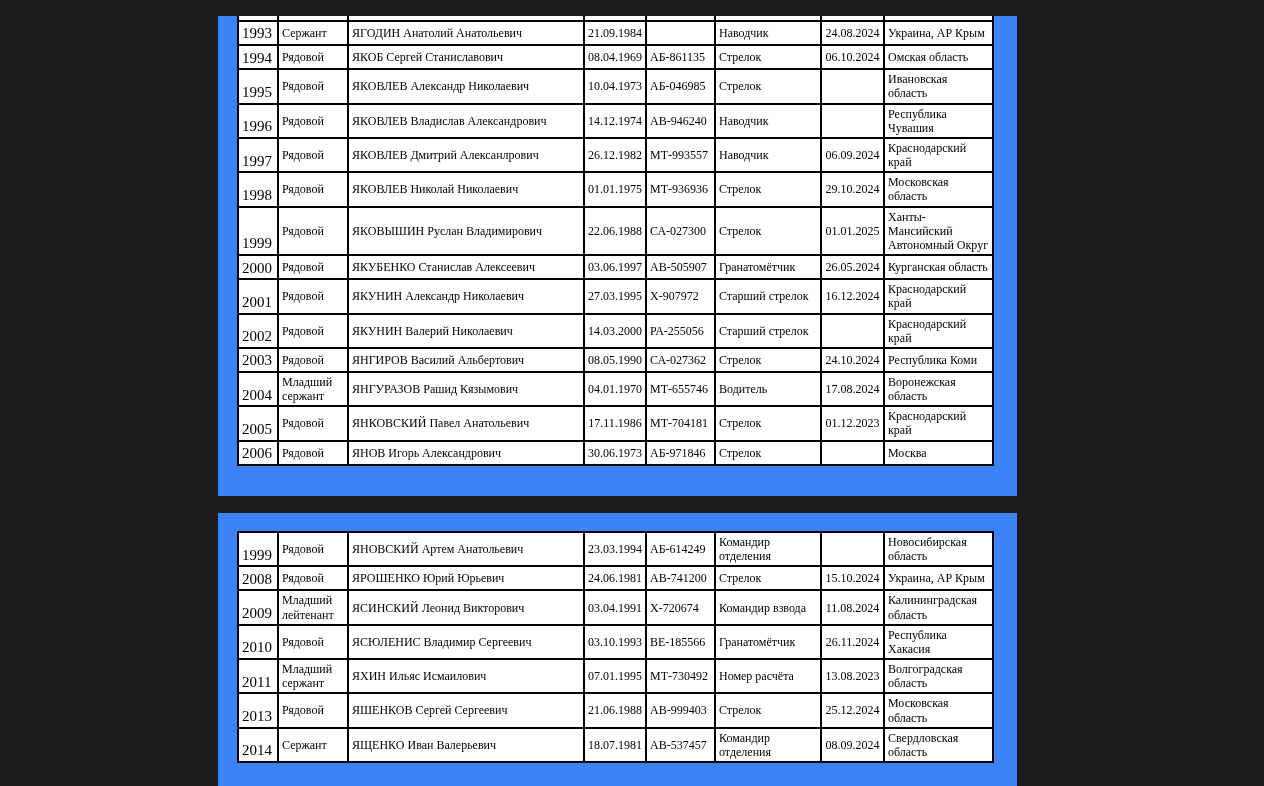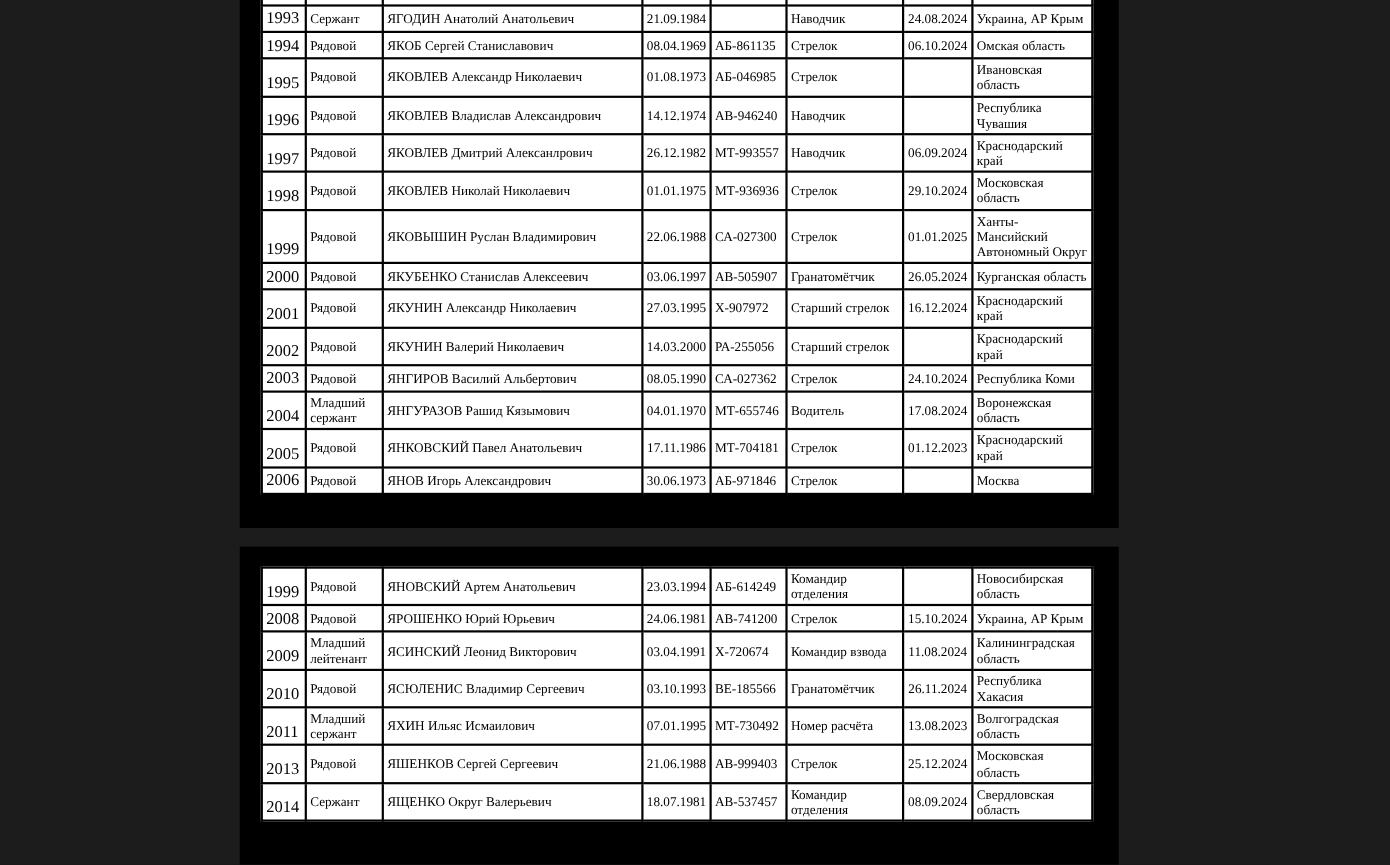--- a/index.html
+++ b/index.html
@@ -3,21 +3,21 @@
 <meta charset="utf-8">
 <style>
   html,body{margin:0;padding:0;}
   body{
     width:1264px;height:786px;overflow:hidden;
     background:#1c1c1c;
     font-family:"Liberation Serif","DejaVu Serif",serif;
   }
   .viewport{position:relative;width:1264px;height:786px;background:#1c1c1c;}
   .page{
-    position:absolute;left:218px;width:799px;background:#000000;
+    position:absolute;left:218px;width:799px;background:#3b82f6;margin-top:16px;
   }
   .page-1{top:0;height:480px;}
   .page-2{top:497px;height:289px;}
   table.doc-table{
     border-collapse:collapse;table-layout:fixed;width:755px;
     position:absolute;left:19px;
     background:#fff;
   }
   .page-1 table.doc-table{top:0;}
   .page-2 table.doc-table{top:18px;}
@@ -80,21 +80,21 @@
             <td class="c-dob">08.04.1969</td>
             <td class="c-id">АБ-861135</td>
             <td class="c-pos">Стрелок</td>
             <td class="c-date">06.10.2024</td>
             <td class="c-region">Омская область</td>
           </tr>
           <tr>
             <td class="c-num">1995</td>
             <td class="c-rank">Рядовой</td>
             <td class="c-name">ЯКОВЛЕВ Александр Николаевич</td>
-            <td class="c-dob">01.08.1973</td>
+            <td class="c-dob">10.04.1973</td>
             <td class="c-id">АБ-046985</td>
             <td class="c-pos">Стрелок</td>
             <td class="c-date"></td>
             <td class="c-region">Ивановская область</td>
           </tr>
           <tr>
             <td class="c-num">1996</td>
             <td class="c-rank">Рядовой</td>
             <td class="c-name">ЯКОВЛЕВ Владислав Александрович</td>
             <td class="c-dob">14.12.1974</td>
@@ -276,21 +276,21 @@
             <td class="c-name">ЯШЕНКОВ Сергей Сергеевич</td>
             <td class="c-dob">21.06.1988</td>
             <td class="c-id">АВ-999403</td>
             <td class="c-pos">Стрелок</td>
             <td class="c-date">25.12.2024</td>
             <td class="c-region">Московская область</td>
           </tr>
           <tr>
             <td class="c-num">2014</td>
             <td class="c-rank">Сержант</td>
-            <td class="c-name">ЯЩЕНКО Округ Валерьевич</td>
+            <td class="c-name">ЯЩЕНКО Иван Валерьевич</td>
             <td class="c-dob">18.07.1981</td>
             <td class="c-id">АВ-537457</td>
             <td class="c-pos">Командир отделения</td>
             <td class="c-date">08.09.2024</td>
             <td class="c-region">Свердловская область</td>
           </tr>
         </tbody>
     </table>
   </div>
 

